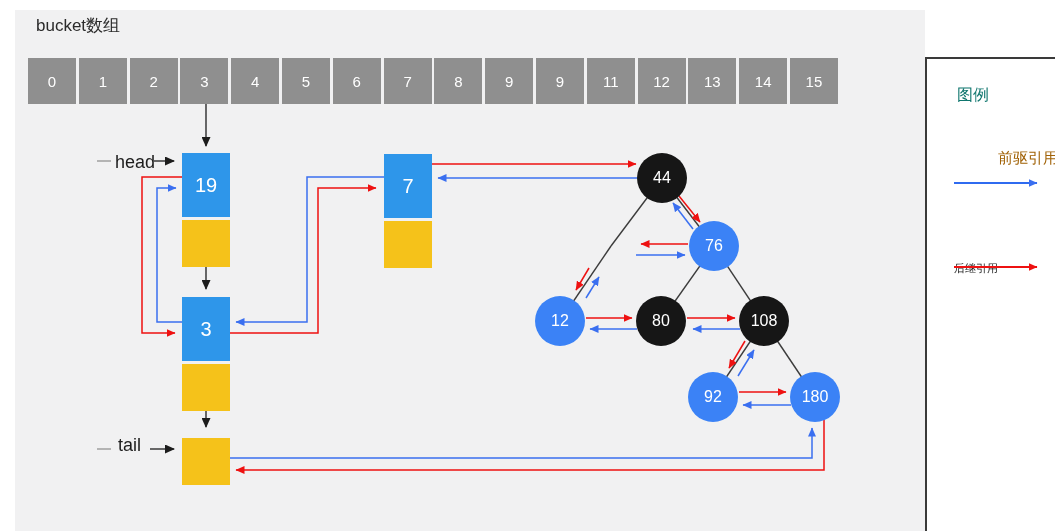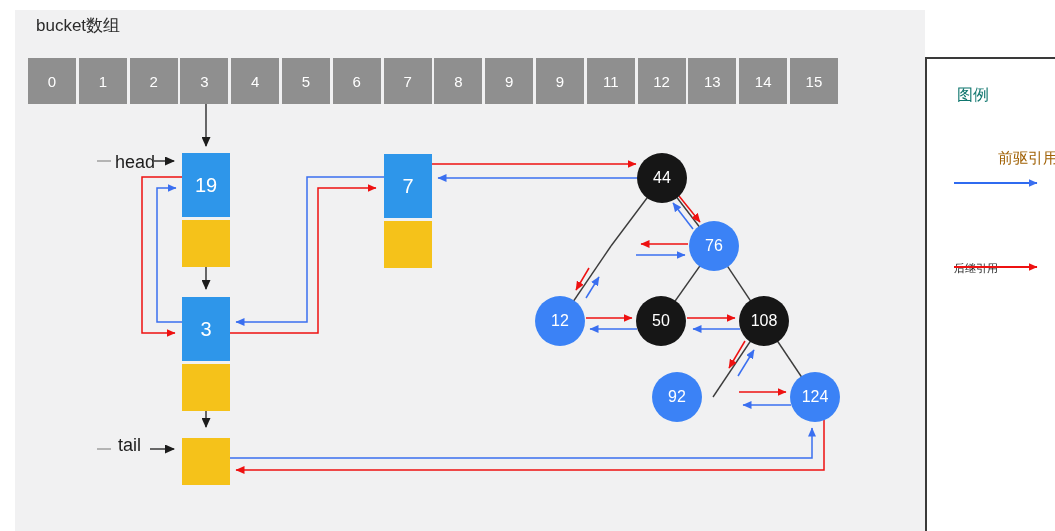--- a/index.html
+++ b/index.html
@@ -152,30 +152,30 @@
   <div class="tnode black" style="left:637px;top:153px">
       <span>44</span>
     </div>
   <div class="tnode red" style="left:689px;top:221px">
       <span>76</span>
     </div>
   <div class="tnode red" style="left:535px;top:296px">
       <span>12</span>
     </div>
   <div class="tnode black" style="left:636px;top:296px">
-      <span>50</span>
+      <span>80</span>
     </div>
   <div class="tnode black" style="left:739px;top:296px">
       <span>108</span>
     </div>
-  <div class="tnode red" style="left:652px;top:372px">
+  <div class="tnode red" style="left:688px;top:372px">
       <span>92</span>
     </div>
   <div class="tnode red" style="left:790px;top:372px">
-      <span>124</span>
+      <span>180</span>
     </div>
 
   <div class="legend">
     <div class="lg-title">图例</div>
     <div class="lg-item1">前驱引用</div>
     <div class="lg-item2">后继引用</div>
     <svg class="lg-wires" width="138" height="300" viewBox="0 0 138 300">
       <path d="M27,124 H110" stroke="#2f6bf0" stroke-width="1.8" fill="none" marker-end="url(#mB)"></path>
       <path d="M27,208 H110" stroke="#ee1111" stroke-width="1.8" fill="none" marker-end="url(#mR)"></path>
     </svg>

